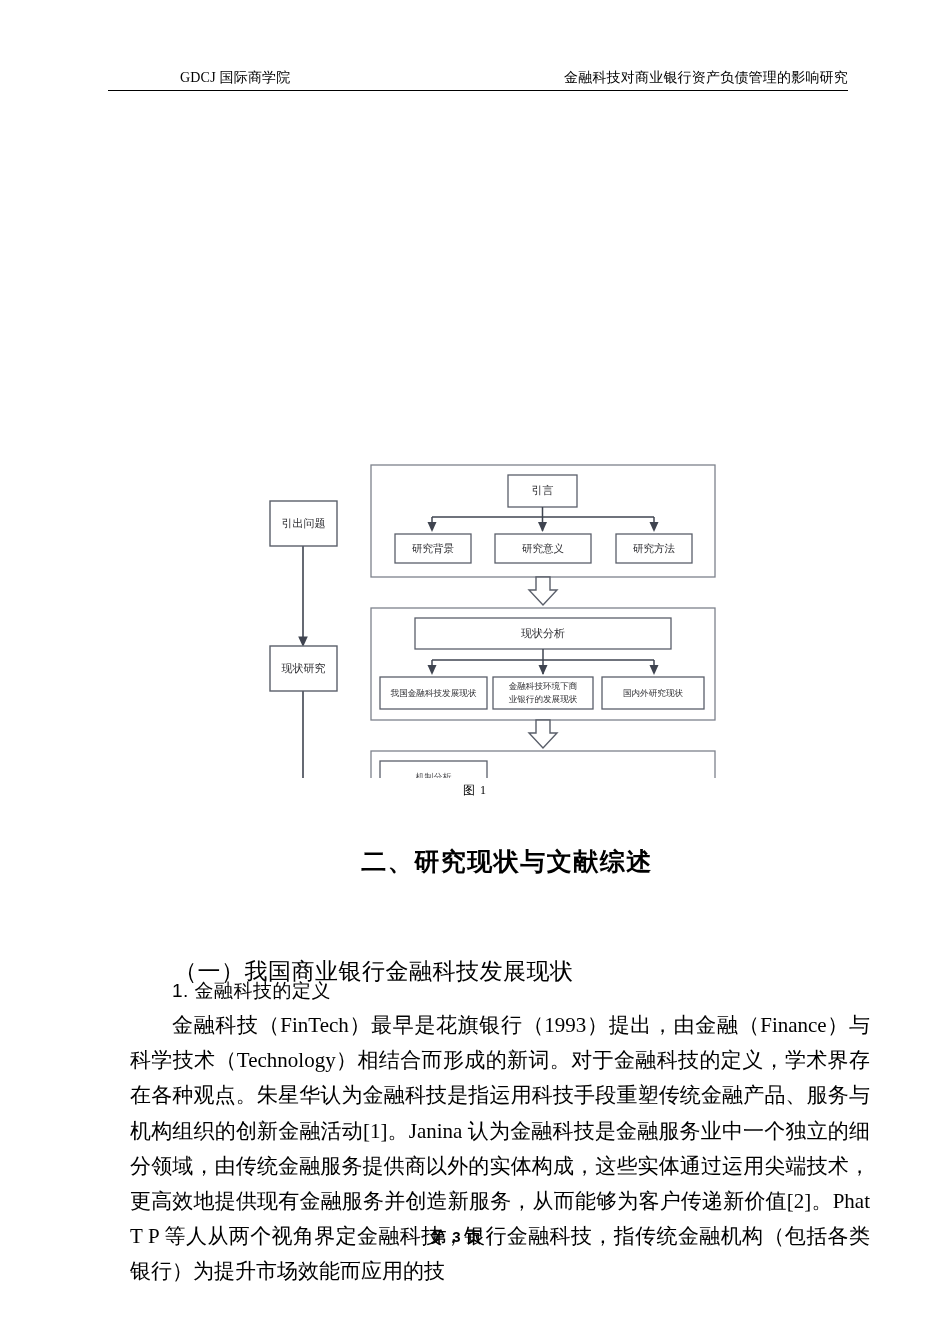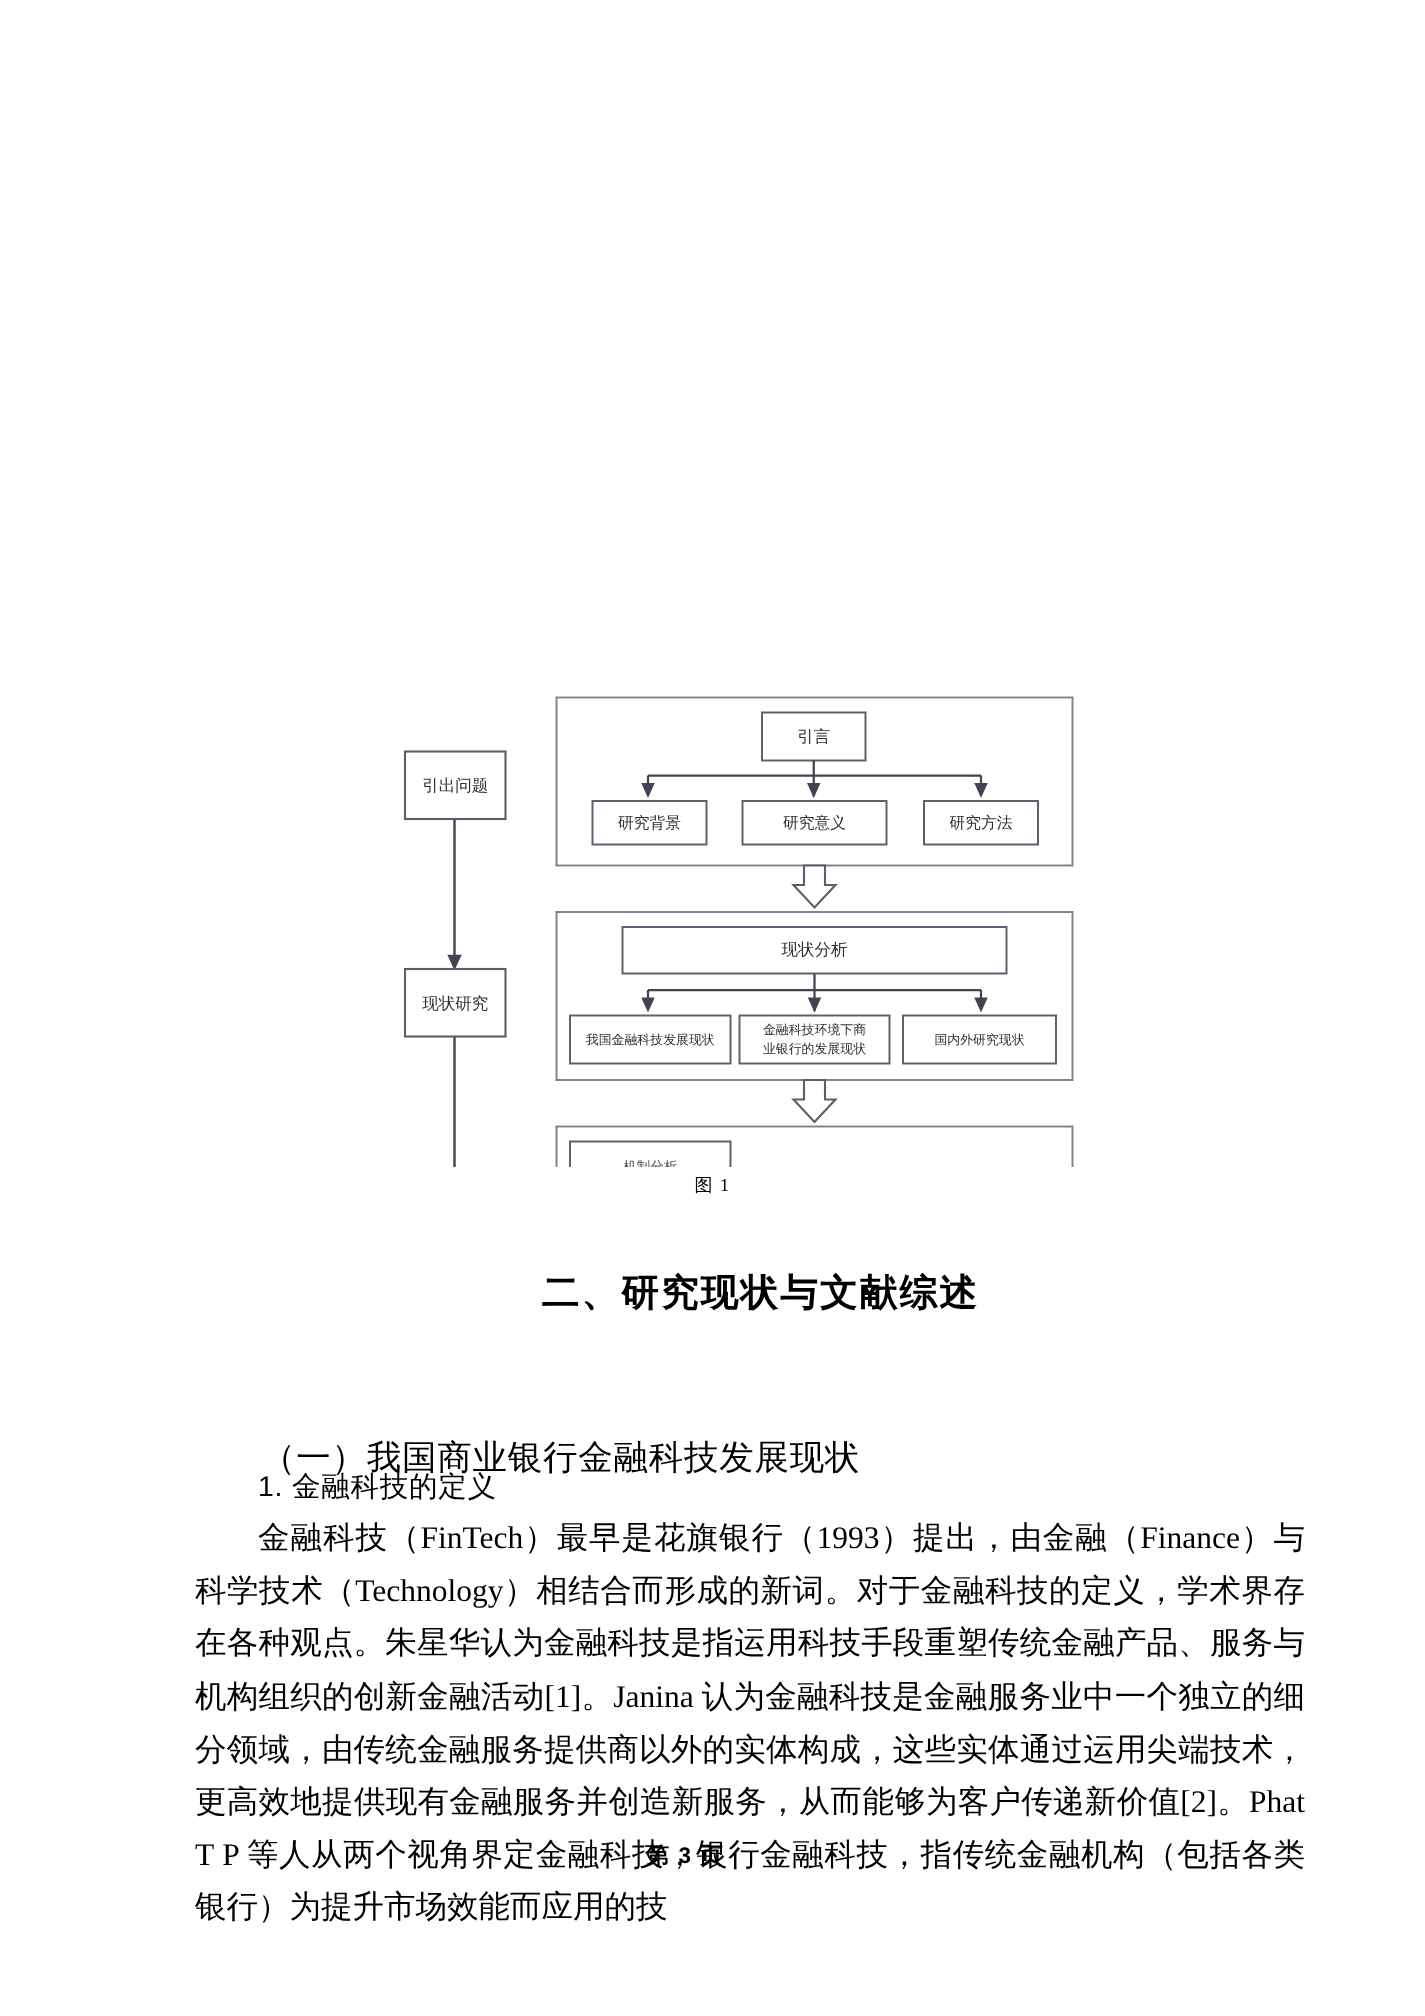--- a/index.html
+++ b/index.html
@@ -134,20 +134,24 @@
     fill: #2f2f33;
     text-anchor: middle;
     dominant-baseline: middle;
   }
 </style>
 </head>
 <body>
 
 <div class="page">
 
+  <div class="page-header">
+    <span class="hdr-left">GDCJ 国际商学院</span>
+    <span class="hdr-right">金融科技对商业银行资产负债管理的影响研究</span>
+  </div>
 
   <div class="figure-wrap">
     <svg class="figure-svg" width="455" height="318" viewBox="0 0 455 318" xmlns="http://www.w3.org/2000/svg">
 
       <g>
 
         <line x1="38" y1="86" x2="38" y2="180" stroke="#3f4450" stroke-width="1.6"></line>
         <polygon points="38,187 33.2,176.5 42.8,176.5" fill="#3f4450"></polygon>
 
         <line x1="38" y1="231" x2="38" y2="318" stroke="#3f4450" stroke-width="1.6"></line>

